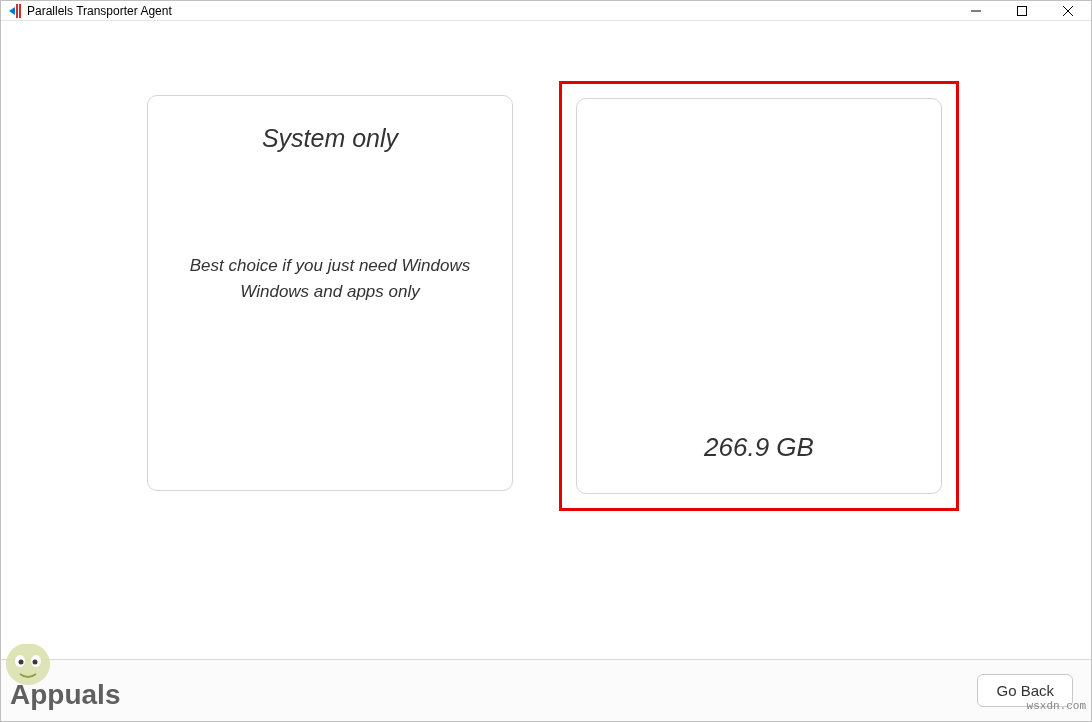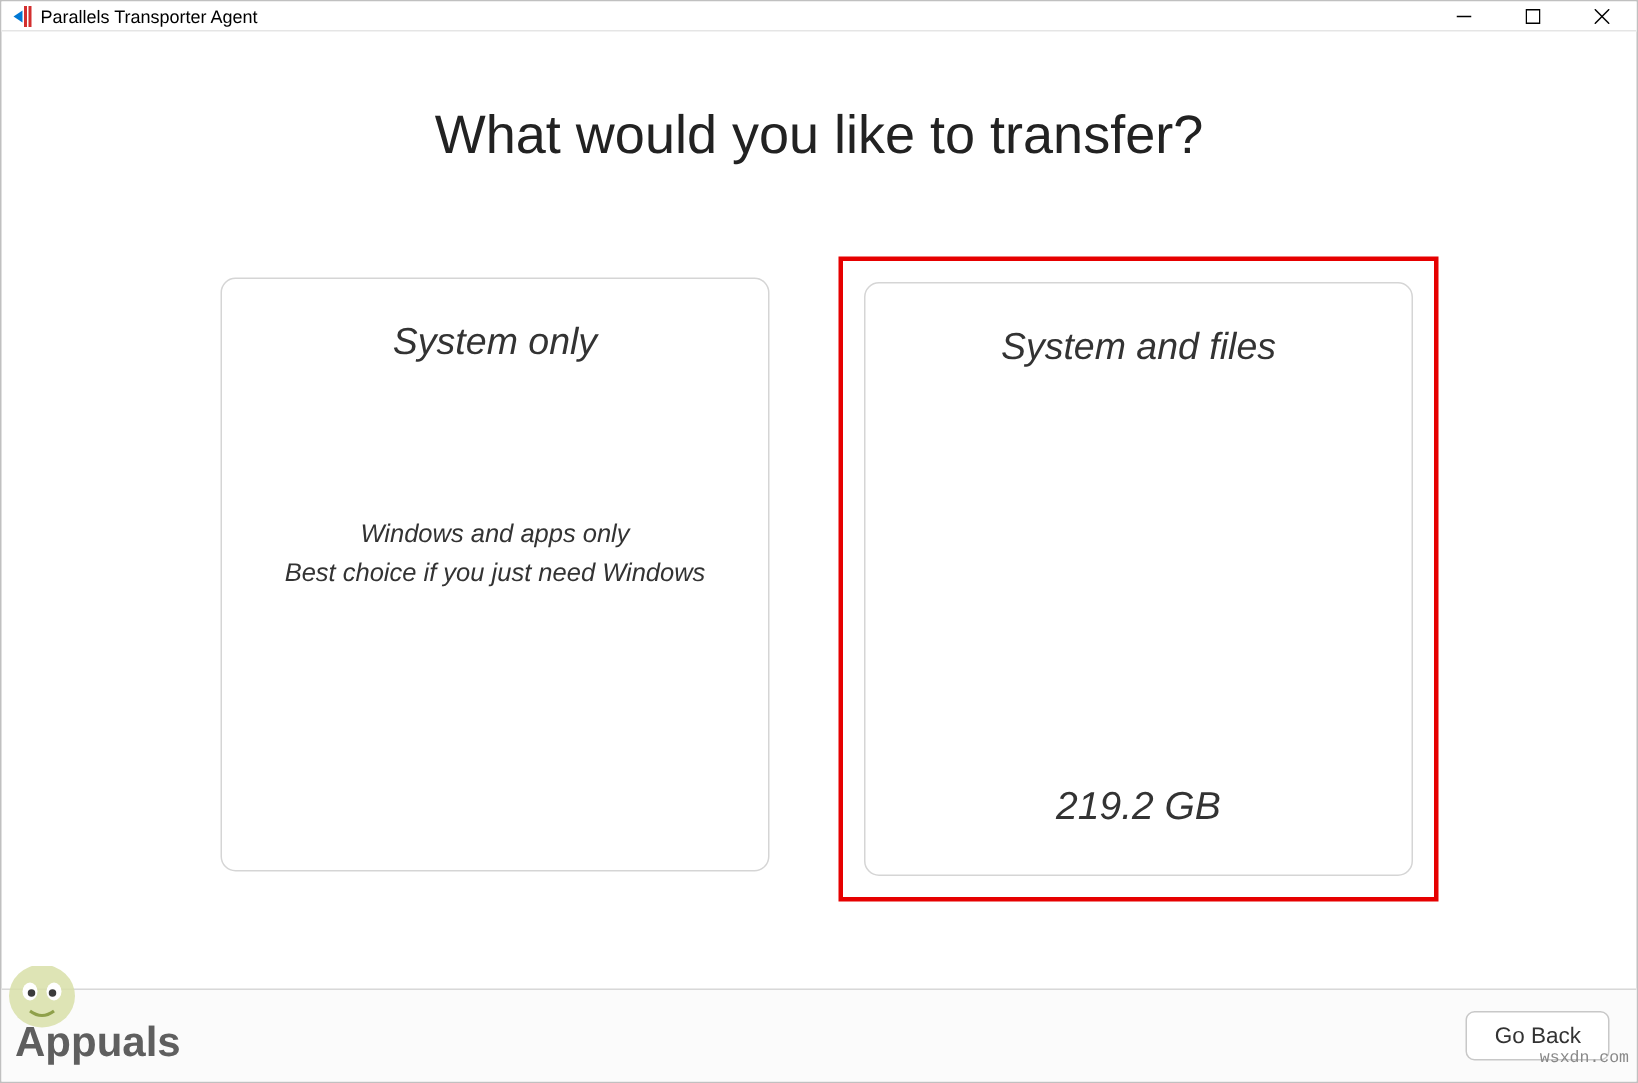--- a/index.html
+++ b/index.html
@@ -212,38 +212,36 @@
       <button class="win-btn close">
         <svg viewBox="0 0 10 10">
             <line x1="0" y1="0" x2="10" y2="10" stroke="#000" stroke-width="1"></line>
             <line x1="10" y1="0" x2="0" y2="10" stroke="#000" stroke-width="1"></line>
           </svg>
       </button>
     </div>
   </div>
 
   <div class="content">
-    <h1 class="heading">What would you like to transfer?</h1>
 
     <div class="options-row">
 
       <div class="option-card-wrapper">
         <div class="option-card">
           <div class="option-title">System only</div>
           <div class="option-desc">
+            <div>Best choice if you just need Windows</div>
             <div>Windows and apps only</div>
-            <div>Best choice if you just need Windows</div>
           </div>
         </div>
       </div>
 
       <div class="option-card-wrapper highlighted">
         <div class="option-card selected">
-          <div class="option-title">System and files</div>
-          <div class="option-size">219.2 GB</div>
+          <div class="option-size">266.9 GB</div>
         </div>
       </div>
 
     </div>
   </div>
 
   <div class="footer">
     <div class="footer-btn-wrapper">
       <button class="footer-btn">Go Back</button>
     </div>

